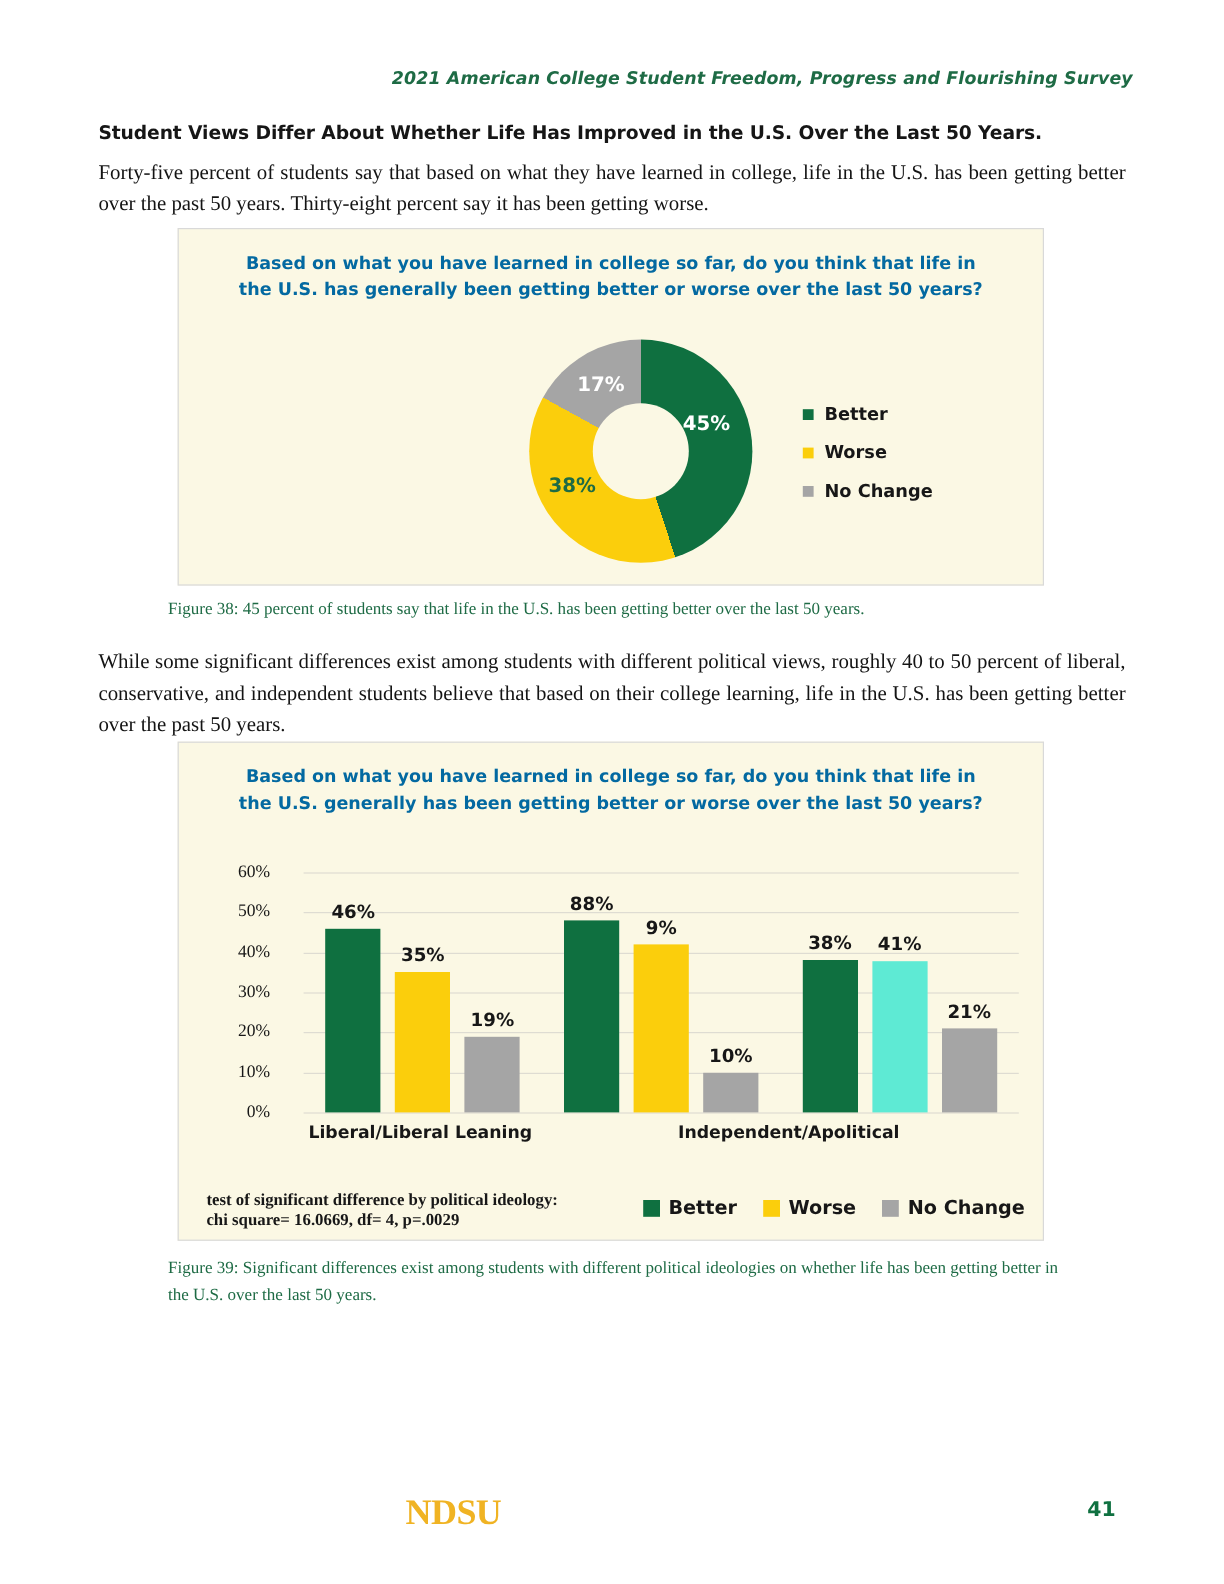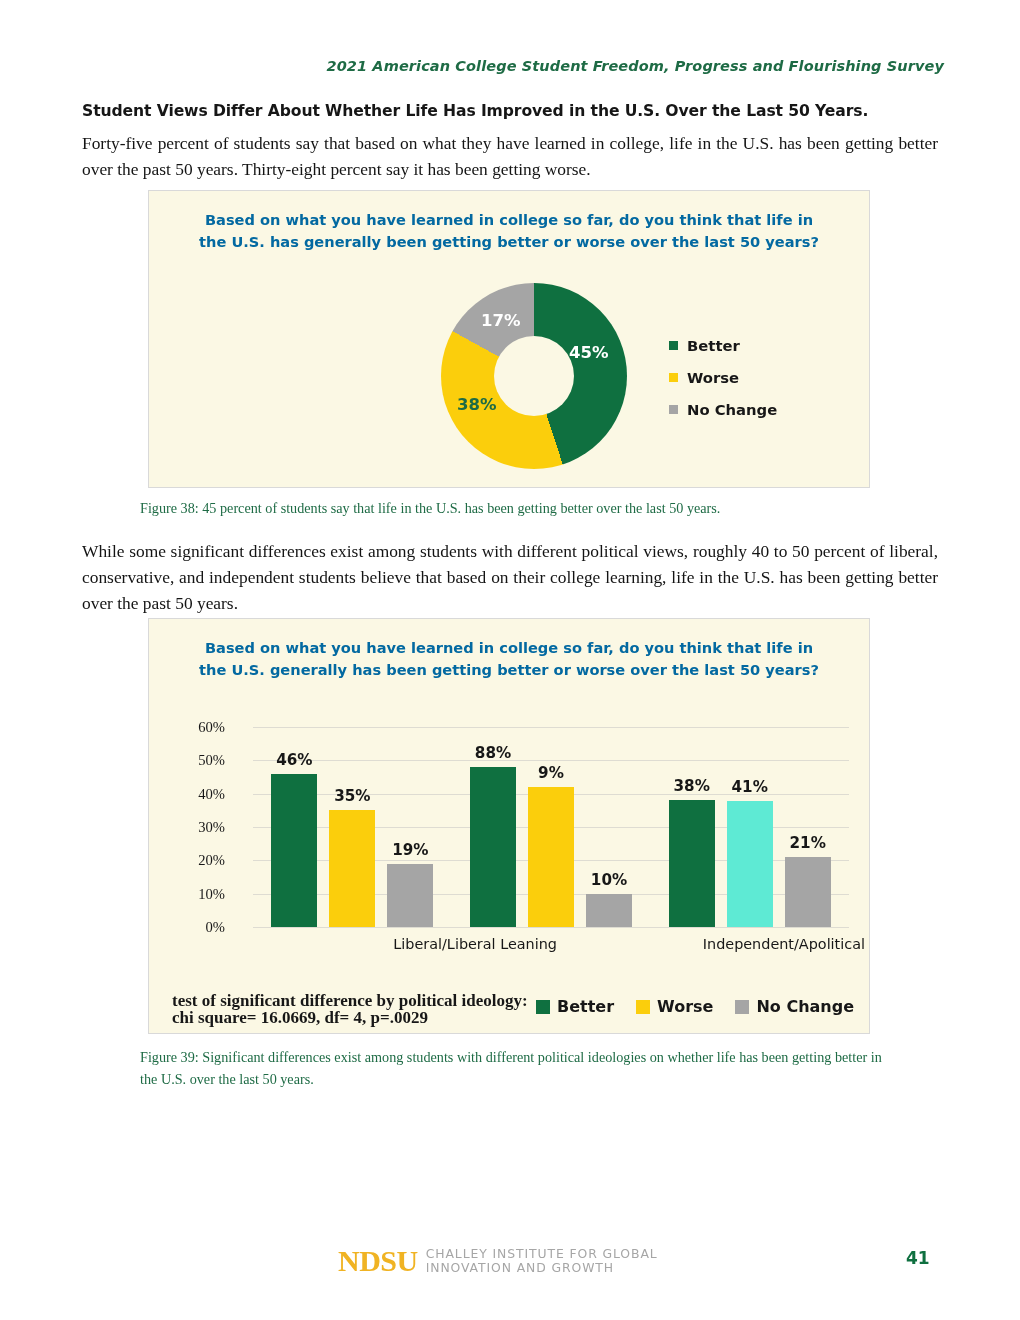--- a/index.html
+++ b/index.html
@@ -193,35 +193,36 @@
     color: #171717;
     white-space: nowrap;
   }
   .x-labels {
     position: absolute;
     top: 316px; left: 104px; right: 0;
     display: flex;
   }
   .x-label {
     flex: 1 1 0;
-    text-align: right;
+    text-align: left;
     font-family: "DejaVu Sans", sans-serif;
     font-size: 14.4px;
     line-height: 19px;
     color: #171717;
     padding: 0 4px;
+    font-weight: bold;
   }
 
   
   .stat-note {
     position: absolute;
     top: 992px; left: 172px;
     font-family: "Liberation Serif", serif;
     font-weight: bold;
-    font-size: 17px;
+    font-size: 14px;
     line-height: 17px;
     color: #171717;
   }
   .legend-h {
     position: absolute;
     top: 997px; left: 536px;
     display: flex;
     align-items: center;
   }
   .legend-h .legend-row {
@@ -413,18 +414,14 @@
   <div class="legend-row">
     <span class="swatch" id="bsw2" style="background: rgb(165, 165, 165);"></span>
     <span class="legend-text">No Change</span>
   </div>
 </div>
 
 <div class="caption caption-39">Figure 39: Significant differences exist among students with different political ideologies on whether life has been getting better in the U.S. over the last 50 years.</div>
 
 <div class="footer-logo">
   <span class="ndsu-mark">NDSU</span>
-  <span class="institute-lines">
-    <span style="display:block">CHALLEY INSTITUTE FOR GLOBAL</span>
-    <span style="display:block">INNOVATION AND GROWTH</span>
-  </span>
 </div>
 <div class="page-number">41</div>
 
 </body></html>

